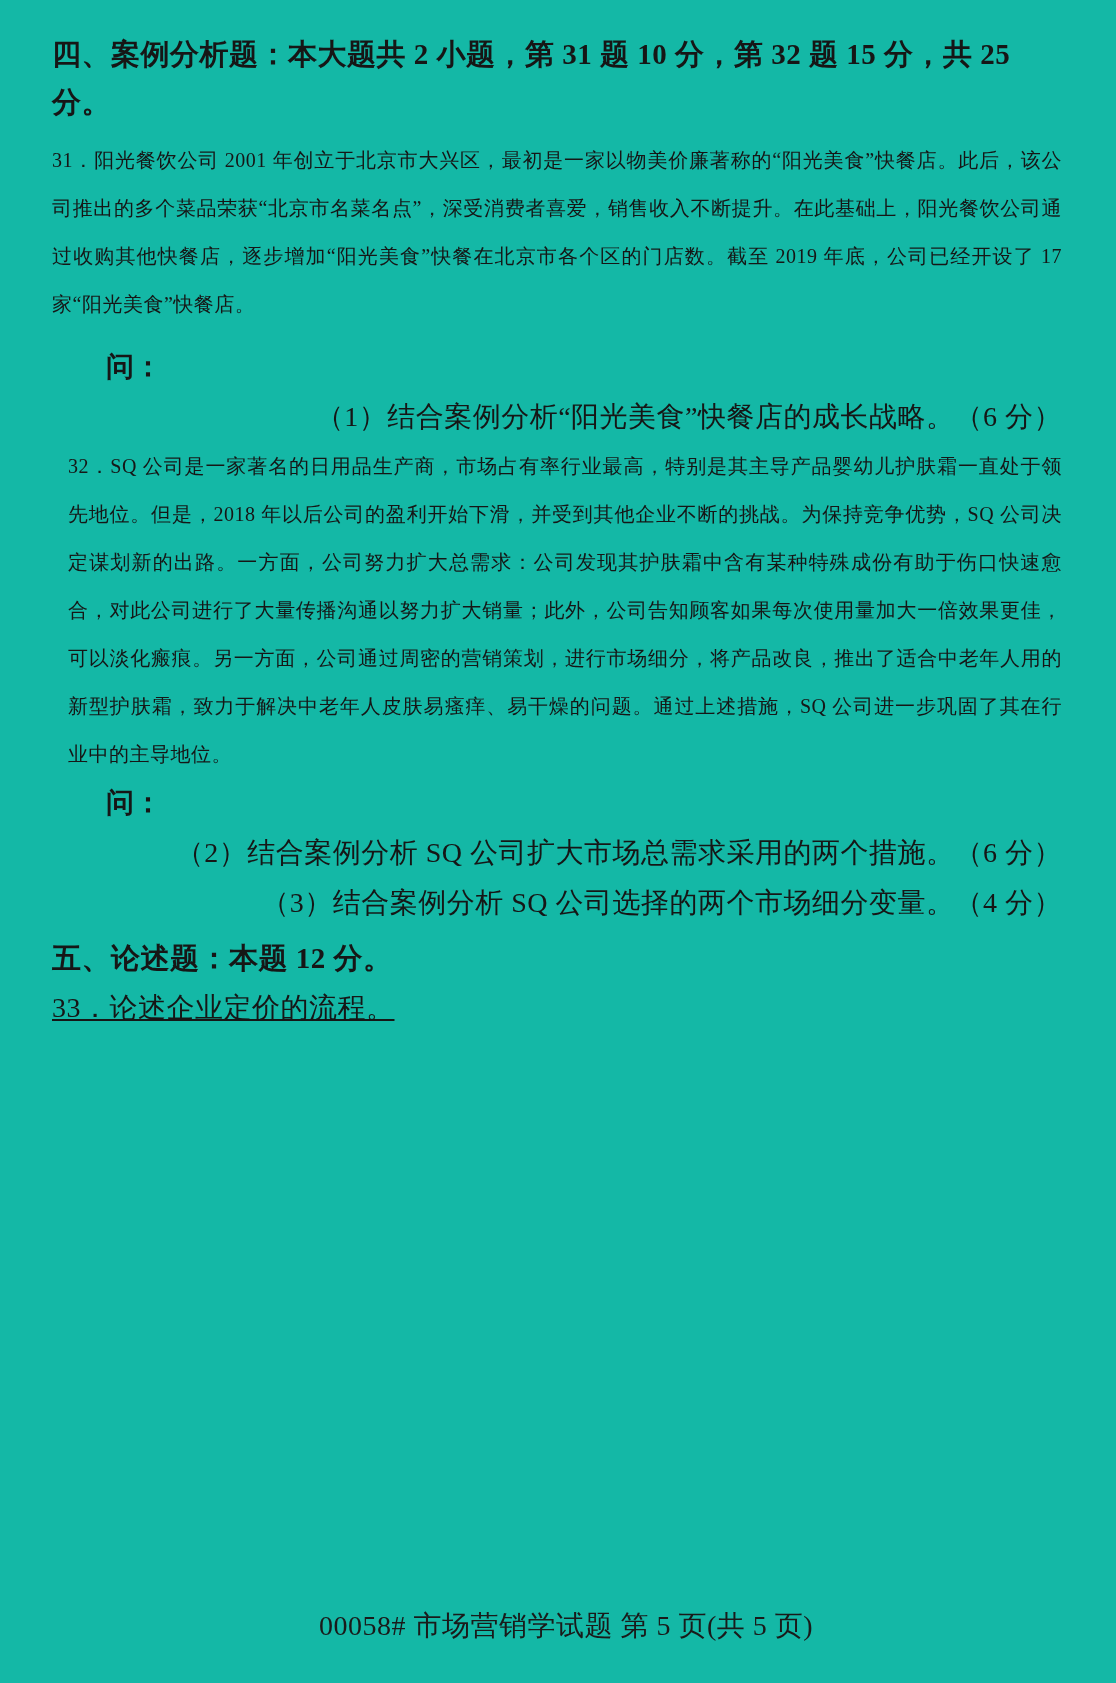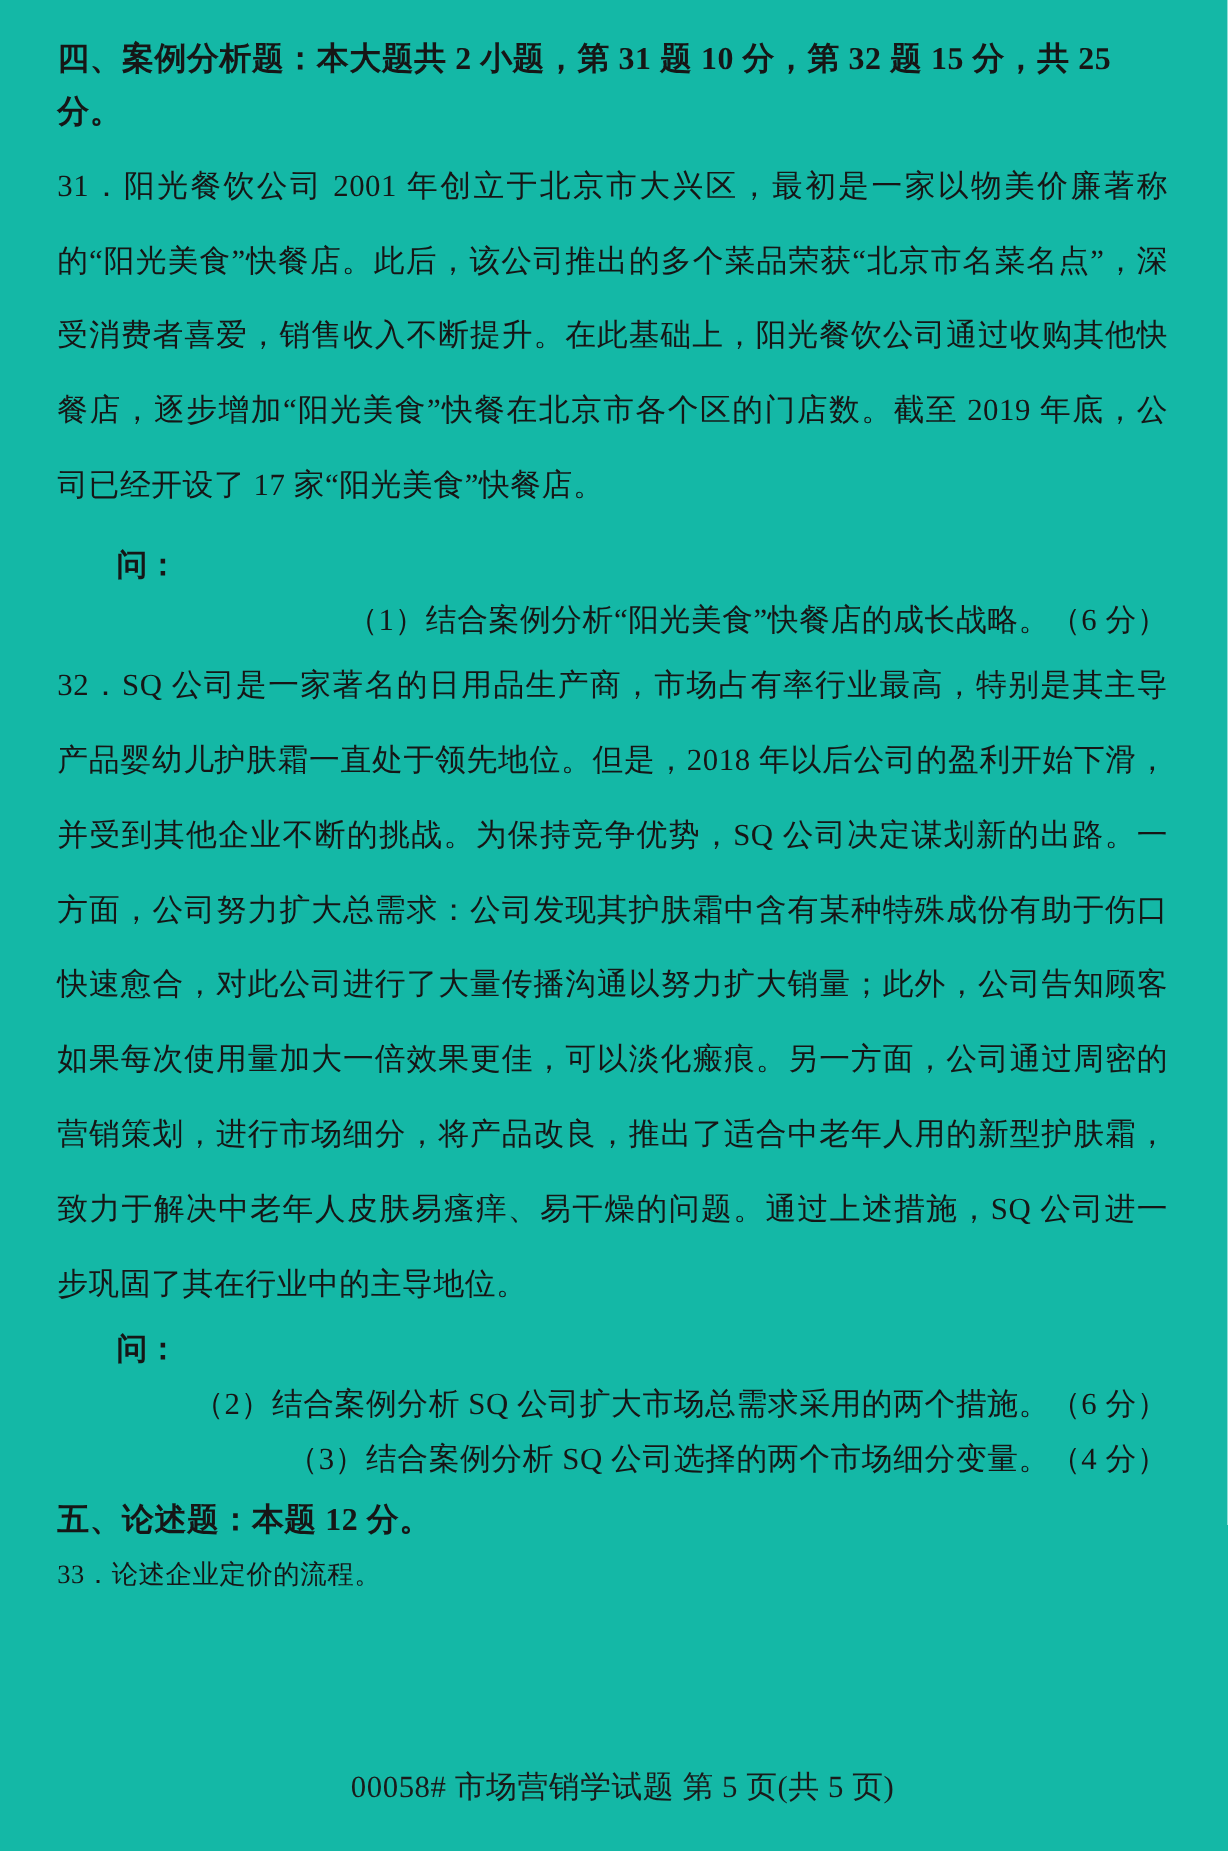--- a/index.html
+++ b/index.html
@@ -24,22 +24,22 @@
   }
   .heading {
     font-weight: 700;
     font-size: 29px;
     line-height: 48px;
     margin: 0;
     letter-spacing: 0.5px;
   }
   .case-body {
     margin: 10px 0 0 0;
-    font-size: 28px;
-    line-height: 68px;
+    font-size: 20px;
+    line-height: 48px;
     text-align: justify;
     letter-spacing: 0.5px;
   }
   .ask-label {
     margin: 14px 0 0 0;
     padding-left: 54px;
     font-size: 28px;
     line-height: 50px;
     font-weight: 600;
   }
@@ -49,23 +49,24 @@
     font-size: 28px;
     line-height: 50px;
     letter-spacing: 0.5px;
     text-align: right;
   }
   .essay-heading {
     margin-top: 6px;
   }
   .q33 {
     margin: 2px 0 0 0;
-    font-size: 24px;
+    font-size: 28px;
     line-height: 48px;
     letter-spacing: 0.5px;
+    text-decoration: underline;
   }
   .footer {
     position: absolute;
     left: 0;
     right: 0;
     top: 1608px;
     text-align: center;
     font-size: 28px;
     line-height: 36px;
     color: #1a1a1a;
@@ -81,21 +82,21 @@
 
     <p class="heading">四、案例分析题：本大题共 2 小题，第 31 题 10 分，第 32 题 15 分，共 25 分。</p>
 
     <p class="case-body">31．阳光餐饮公司 2001 年创立于北京市大兴区，最初是一家以物美价廉著称的“阳光美食”快餐店。此后，该公司推出的多个菜品荣获“北京市名菜名点”，深受消费者喜爱，销售收入不断提升。在此基础上，阳光餐饮公司通过收购其他快餐店，逐步增加“阳光美食”快餐在北京市各个区的门店数。截至 2019 年底，公司已经开设了 17 家“阳光美食”快餐店。</p>
 
     <p class="ask-label">问：</p>
 
     <p class="sub-question">（1）结合案例分析“阳光美食”快餐店的成长战略。（6 分）</p>
 
 
-    <p class="case-body" style="margin-top:0;">32．SQ 公司是一家著名的日用品生产商，市场占有率行业最高，特别是其主导产品婴幼儿护肤霜一直处于领先地位。但是，2018 年以后公司的盈利开始下滑，并受到其他企业不断的挑战。为保持竞争优势，SQ 公司决定谋划新的出路。一方面，公司努力扩大总需求：公司发现其护肤霜中含有某种特殊成份有助于伤口快速愈合，对此公司进行了大量传播沟通以努力扩大销量；此外，公司告知顾客如果每次使用量加大一倍效果更佳，可以淡化瘢痕。另一方面，公司通过周密的营销策划，进行市场细分，将产品改良，推出了适合中老年人用的新型护肤霜，致力于解决中老年人皮肤易瘙痒、易干燥的问题。通过上述措施，SQ 公司进一步巩固了其在行业中的主导地位。</p>
+    <p class="case-body" style="margin-top:0;margin-left:16px;">32．SQ 公司是一家著名的日用品生产商，市场占有率行业最高，特别是其主导产品婴幼儿护肤霜一直处于领先地位。但是，2018 年以后公司的盈利开始下滑，并受到其他企业不断的挑战。为保持竞争优势，SQ 公司决定谋划新的出路。一方面，公司努力扩大总需求：公司发现其护肤霜中含有某种特殊成份有助于伤口快速愈合，对此公司进行了大量传播沟通以努力扩大销量；此外，公司告知顾客如果每次使用量加大一倍效果更佳，可以淡化瘢痕。另一方面，公司通过周密的营销策划，进行市场细分，将产品改良，推出了适合中老年人用的新型护肤霜，致力于解决中老年人皮肤易瘙痒、易干燥的问题。通过上述措施，SQ 公司进一步巩固了其在行业中的主导地位。</p>
 
     <p class="ask-label" style="margin-top:0;">问：</p>
 
 
     <p class="sub-question">（2）结合案例分析 SQ 公司扩大市场总需求采用的两个措施。（6 分）</p>
 
     <p class="sub-question">（3）结合案例分析 SQ 公司选择的两个市场细分变量。（4 分）</p>
 
     <p class="heading essay-heading">五、论述题：本题 12 分。</p>
 

